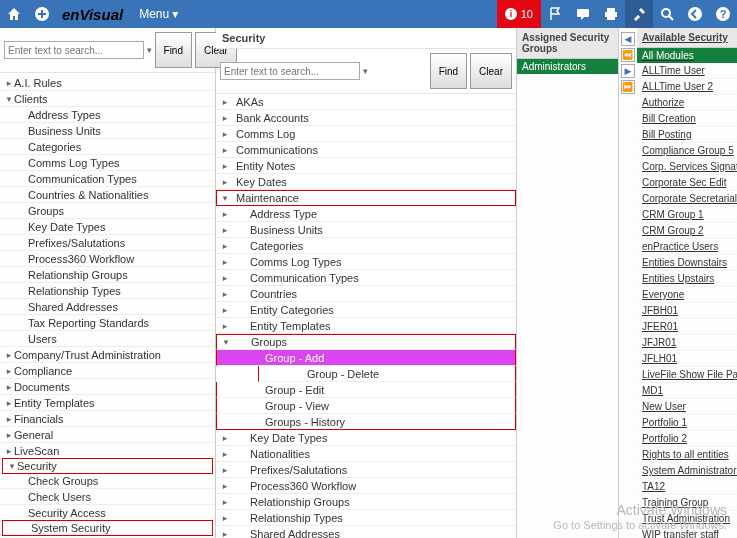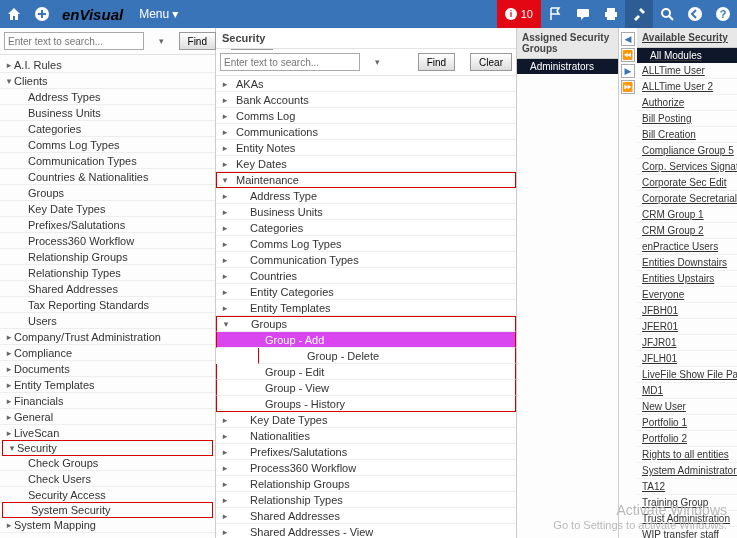--- a/index.html
+++ b/index.html
@@ -70,34 +70,34 @@
     width: 216px;
     border-right: 1px solid #ccc;
     display: flex;
     flex-direction: column;
     background: #fdfdfd;
   }
   .search-row {
     display: flex;
     align-items: center;
     padding: 4px;
-    gap: 15px;
+    gap: 3px;
     border-bottom: 1px solid #e3e3e3;
   }
   .search-input {
     flex: 1;
     height: 18px;
     font-size: 10px;
     border: 1px solid #aaa;
     padding: 1px 3px;
     color: #999;
     background: #fff;
   }
   .btn {
-    height: 18px;
+    height: 36px;
     font-size: 10px;
     border: 1px solid #999;
     background: linear-gradient(#fff,#ddd);
     padding: 0 8px;
     cursor: pointer;
   }
   .tree {
     flex: 1;
     overflow: auto;
     padding: 2px 0;
@@ -184,23 +184,23 @@
   }
   .header-row {
     background: #e8e8e8;
     border-bottom: 1px solid #ccc;
     padding: 4px 5px;
     font-size: 10px;
     font-weight: bold;
     color: #444;
   }
   .sel-row {
-    background: #0f172a;
+    background: #15803d;
     color: #fff;
-    padding: 2px 13px;
+    padding: 2px 5px;
     font-size: 10px;
   }
   .list-body {
     flex: 1;
     font-size: 10px;
     overflow: hidden;
   }
   .list-item {
     padding: 2px 5px;
     border-bottom: 1px solid #f2f2f2;
@@ -587,22 +587,22 @@
       <div class="arr">▶</div>
       <div class="arr">⏩</div>
     </div>
     <div class="avail-panel">
       <div class="header-row">Available Security</div>
       <div class="sel-row">All Modules</div>
       <div class="list-body" id="avail-list">
           <div class="list-item">ALLTime User</div>
           <div class="list-item">ALLTime User 2</div>
           <div class="list-item">Authorize</div>
+          <div class="list-item">Bill Creation</div>
           <div class="list-item">Bill Posting</div>
-          <div class="list-item">Bill Creation</div>
           <div class="list-item">Compliance Group 5</div>
           <div class="list-item">Corp. Services Signat</div>
           <div class="list-item">Corporate Sec Edit</div>
           <div class="list-item">Corporate Secretarial</div>
           <div class="list-item">CRM Group 1</div>
           <div class="list-item">CRM Group 2</div>
           <div class="list-item">enPractice Users</div>
           <div class="list-item">Entities Downstairs</div>
           <div class="list-item">Entities Upstairs</div>
           <div class="list-item">Everyone</div>

